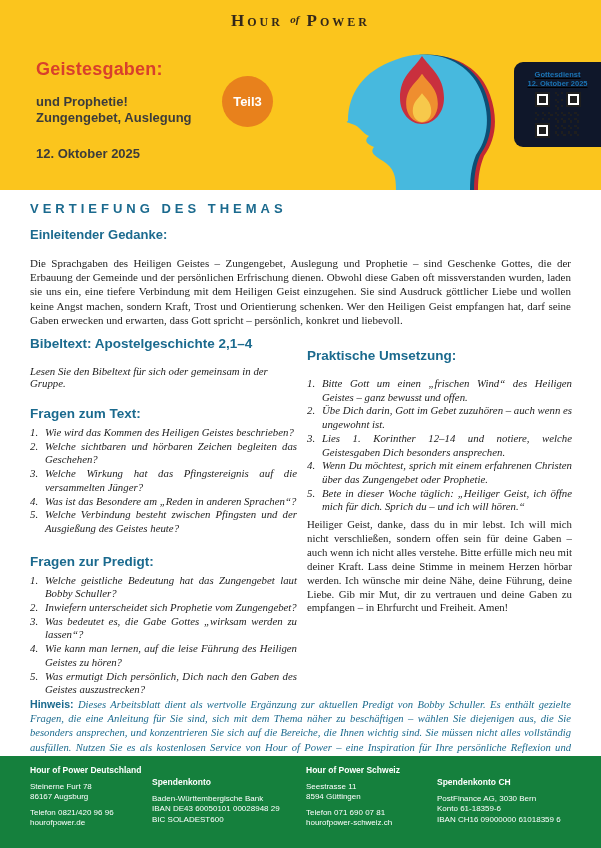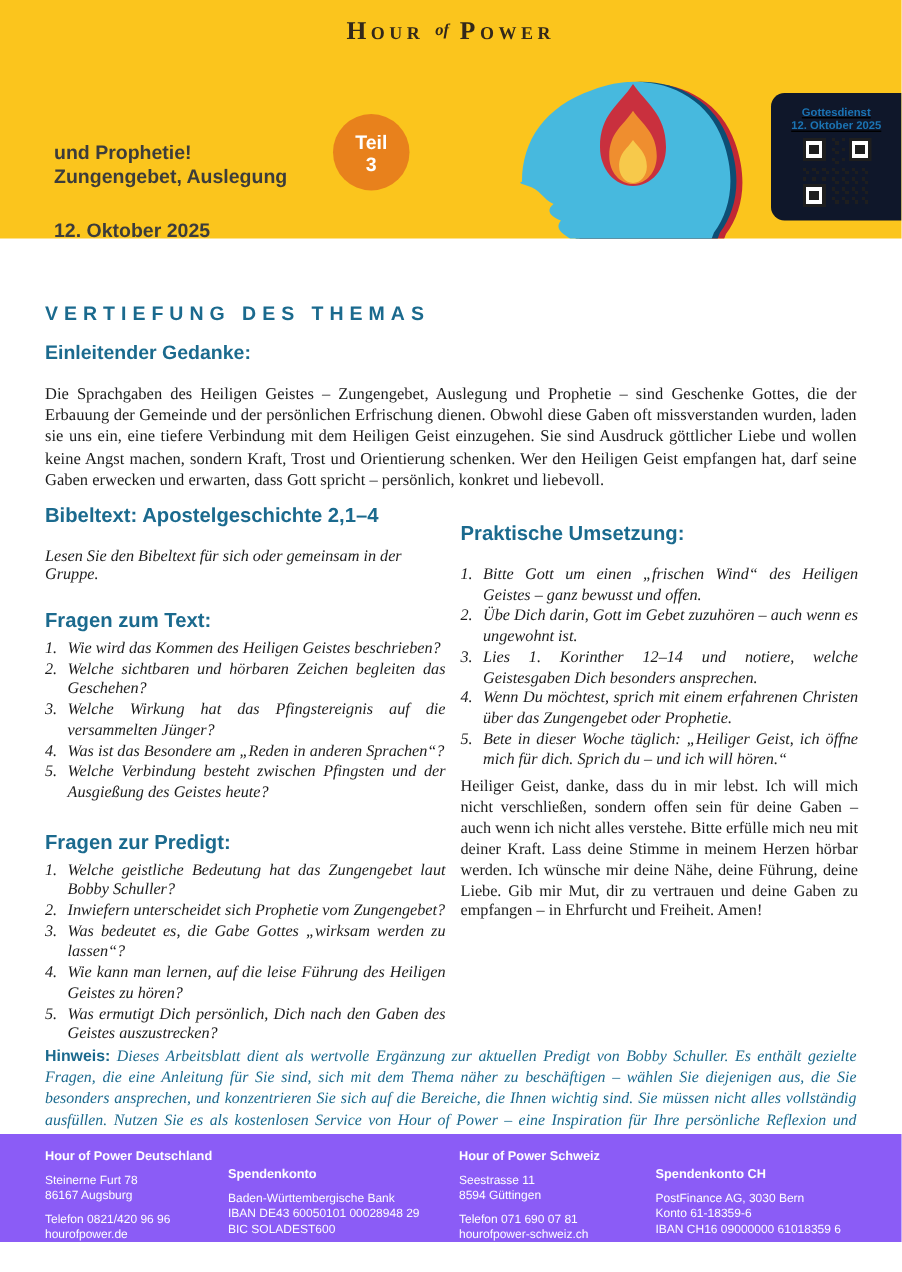--- a/index.html
+++ b/index.html
@@ -2,31 +2,31 @@
 <html><head>
 <meta charset="utf-8">
 <style>
   html,body{margin:0;padding:0;}
   body{
     width:601px;height:848px;position:relative;background:#ffffff;
     font-family:"Liberation Sans",sans-serif;overflow:hidden;
     -webkit-font-smoothing:antialiased;
   }
   
-  .header{position:absolute;top:0;left:0;width:601px;height:159px;background:#FBC51D;overflow:hidden;}
+  .header{position:absolute;top:0;left:0;width:601px;height:190px;background:#FBC51D;overflow:hidden;}
   .logo{position:absolute;top:11px;left:0;width:100%;text-align:center;
         font-family:"Liberation Serif",serif;font-weight:bold;color:#33281A;
         font-variant:small-caps;font-size:17px;letter-spacing:3px;}
   .logo .of{font-style:italic;font-variant:normal;font-size:11px;letter-spacing:0;position:relative;top:-3px;}
   .h-title{position:absolute;left:36px;top:59px;font-size:18px;font-weight:bold;color:#D8402C;letter-spacing:.2px;}
   .h-sub{position:absolute;left:36px;top:94px;font-size:13px;font-weight:bold;color:#3C3C3B;line-height:16px;}
   .h-date{position:absolute;left:36px;top:146px;font-size:13px;font-weight:bold;color:#3C3C3B;}
   .badge{position:absolute;left:222px;top:76px;width:51px;height:51px;border-radius:50%;
          background:#E8811C;color:#fff;font-weight:bold;font-size:13px;
-         display:flex;flex-direction:column;align-items:center;justify-content:center;line-height:15px;}
+         display:flex;flex-direction:row;align-items:center;justify-content:center;line-height:15px;}
   .head-art{position:absolute;left:318px;top:26px;width:205px;height:164px;}
   .qr-card{position:absolute;right:0;top:62px;width:87px;height:85px;background:#0f172a;
            border-radius:9px 0 0 9px;text-align:center;padding-top:8px;box-sizing:border-box;text-decoration:underline;}
   .qr-card .qr-t{font-size:7.5px;font-weight:bold;color:#1B74B4;line-height:9px;}
   .qr-card svg{width:46px;height:46px;margin-top:4px;}
   .sec-title{position:absolute;left:30px;top:201px;font-size:13px;font-weight:bold;
              letter-spacing:4px;color:#1B6A8E;}
   .intro-h{position:absolute;left:30px;top:227px;font-size:13px;font-weight:bold;color:#1B6A8E;}
   .intro-p{position:absolute;left:30px;top:245px;width:541px;
            font-family:"Liberation Serif",serif;font-size:11px;line-height:14.2px;
@@ -43,39 +43,40 @@
   .qlist li{counter-increment:q;position:relative;padding-left:15px;text-align:justify;
             line-height:13.7px;margin:0;}
   .qlist li::before{content:counter(q) ".";position:absolute;left:0;top:0;}
   .prayer{margin:4px 0 0 0;text-align:justify;line-height:13.9px;}
   .hinweis{position:absolute;left:30px;top:686px;width:541px;
            font-family:"Liberation Serif",serif;font-size:10.6px;line-height:14.4px;
            color:#1B6A8E;text-align:justify;}
   .hinweis .lbl{font-family:"Liberation Sans",sans-serif;font-weight:bold;font-style:normal;}
   .hinweis .txt{font-style:italic;}
   
-  .footer{position:absolute;left:0;top:756px;width:601px;height:72px;background:#8b5cf6;color:#fff;}
+  .footer{position:absolute;left:0;top:756px;width:601px;height:92px;background:#15803d;color:#fff;}
   .fcol{position:absolute;font-size:8px;line-height:10.5px;}
   .fcol .ft{font-size:8.5px;font-weight:bold;margin-bottom:6px;}
   .fcol .blk{margin-bottom:5px;}
   .fc1{left:30px;top:9px;}
   .fc2{left:152px;top:21px;}
   .fc3{left:306px;top:9px;}
   .fc4{left:437px;top:21px;}
 </style>
 </head>
 <body>
 
 <div class="header">
   <div class="logo">
     <span>Hour</span>
     <span class="of">of</span>
     <span>Power</span>
   </div>
 
+  <div class="h-title">Geistesgaben:</div>
   <div class="h-sub">
     <div>und Prophetie!</div>
     <div>Zungengebet, Auslegung</div>
   </div>
   <div class="h-date">12. Oktober 2025</div>
 
   <div class="badge">
     <div>Teil</div>
     <div>3</div>
   </div>

